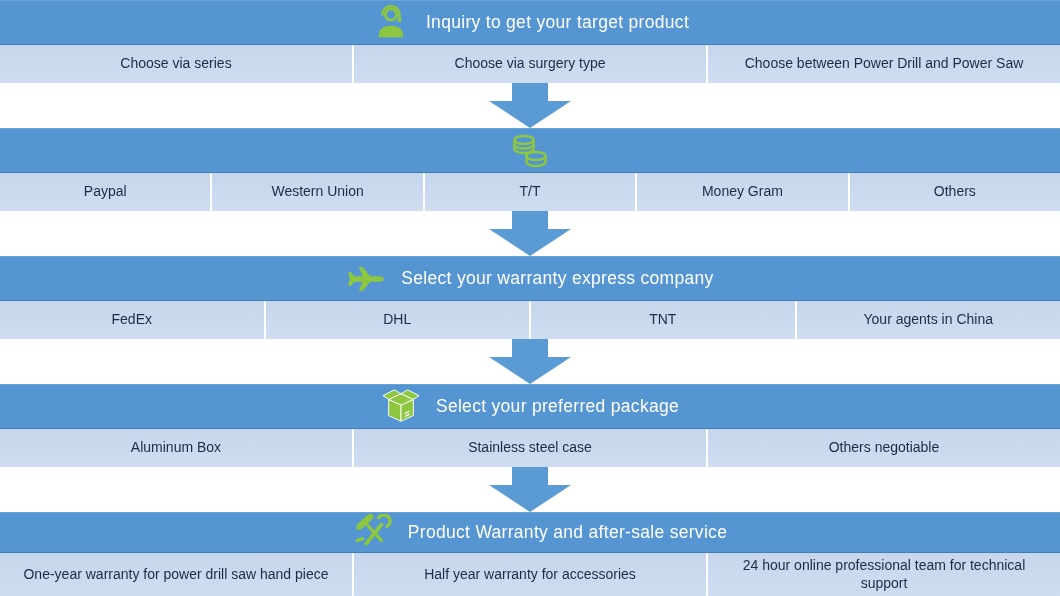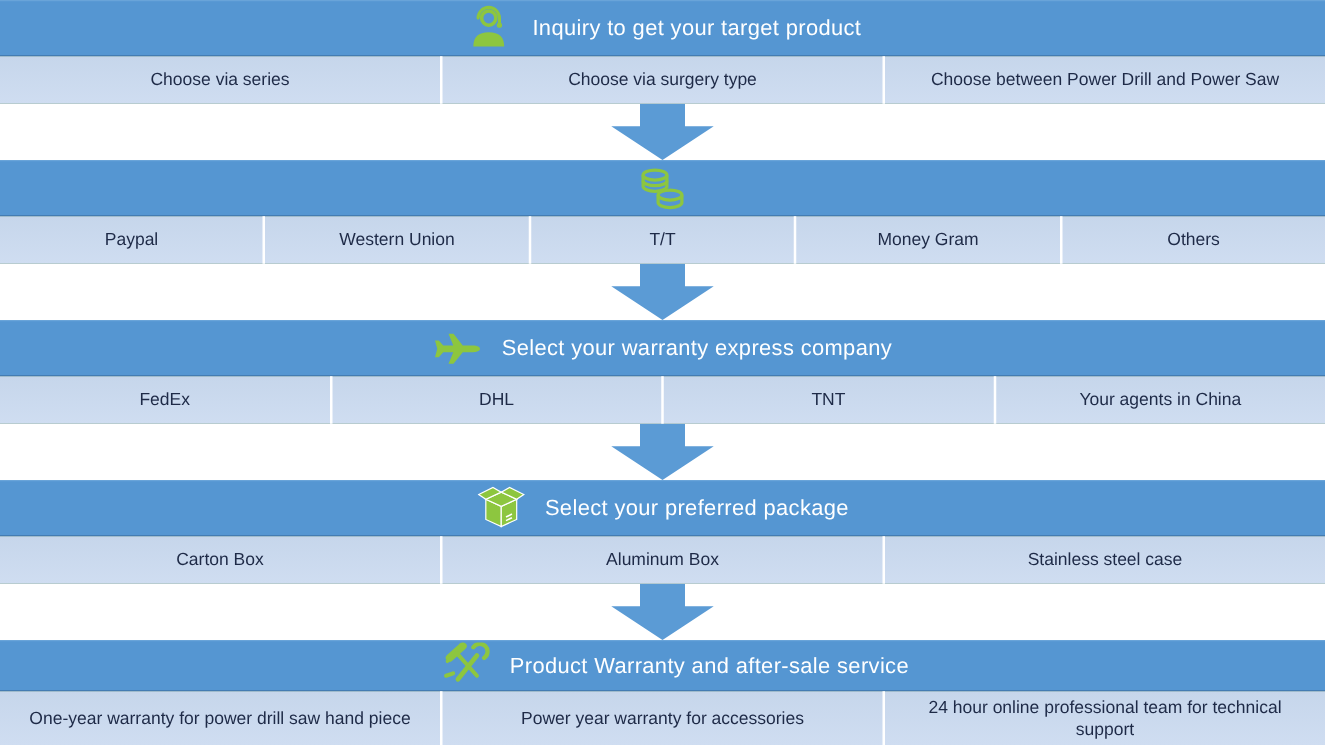--- a/index.html
+++ b/index.html
@@ -123,23 +123,23 @@
           <polygon points="7,12 20,6 33,12 20,18" fill="#8dc63f" stroke="#ffffff" stroke-width="1"></polygon>
           <polygon points="7,12 1,8 13,2 20,6" fill="#8dc63f" stroke="#ffffff" stroke-width="1"></polygon>
           <polygon points="33,12 39,8 27,2 20,6" fill="#8dc63f" stroke="#ffffff" stroke-width="1"></polygon>
           <line x1="24" y1="27" x2="29" y2="24.5" stroke="#ffffff" stroke-width="1.4"></line>
           <line x1="24" y1="30" x2="29" y2="27.5" stroke="#ffffff" stroke-width="1.4"></line>
         </svg>
       </span>
       <span class="title">Select your preferred package</span>
     </div>
     <div class="options">
-      <div class="cell">Carton Box</div>
       <div class="cell">Aluminum Box</div>
       <div class="cell">Stainless steel case</div>
+      <div class="cell">Others negotiable</div>
     </div>
   </div>
 
   <div class="gap">
     <svg width="90" height="45" viewBox="0 0 90 45">
       <polygon points="27,0 63,0 63,18 86,18 45,45 4,18 27,18" fill="#5b9bd5"></polygon>
     </svg>
   </div>
 
   <div class="section s5">
@@ -154,18 +154,18 @@
             <line x1="29" y1="11" x2="13" y2="31" stroke-width="4"></line>
             <path d="M26 4 a6.5 6.5 0 1 1 9 9" fill="none" stroke-width="3.6"></path>
             <line x1="3" y1="28" x2="9" y2="26" stroke-width="3.4"></line>
           </g>
         </svg>
       </span>
       <span class="title">Product Warranty and after-sale service</span>
     </div>
     <div class="options">
       <div class="cell">One-year warranty for power drill saw hand piece</div>
-      <div class="cell">Power year warranty for accessories</div>
+      <div class="cell">Half year warranty for accessories</div>
       <div class="cell">24 hour online professional team for technical support</div>
     </div>
   </div>
 
 </div>
 
 </body></html>

